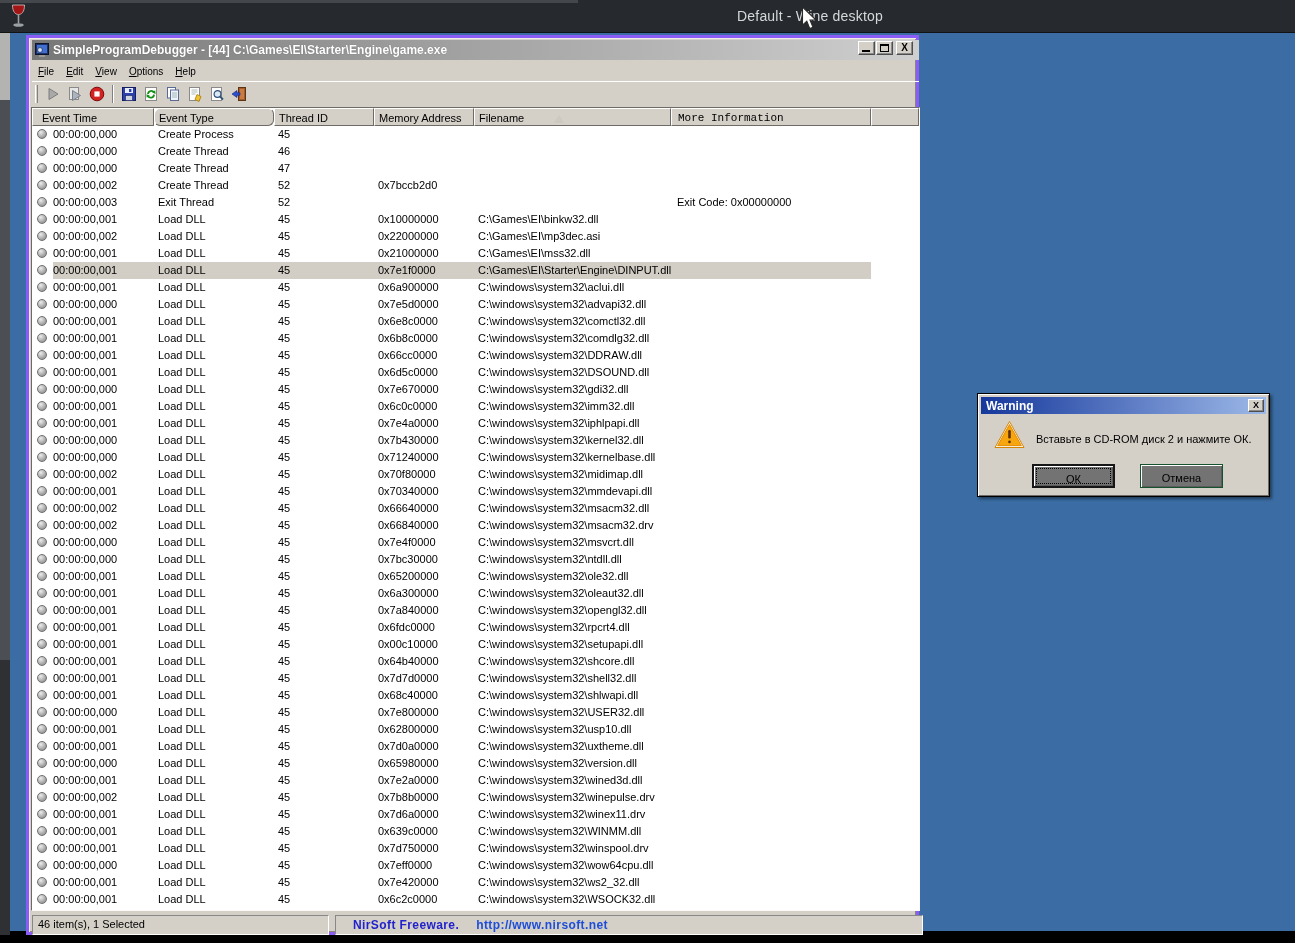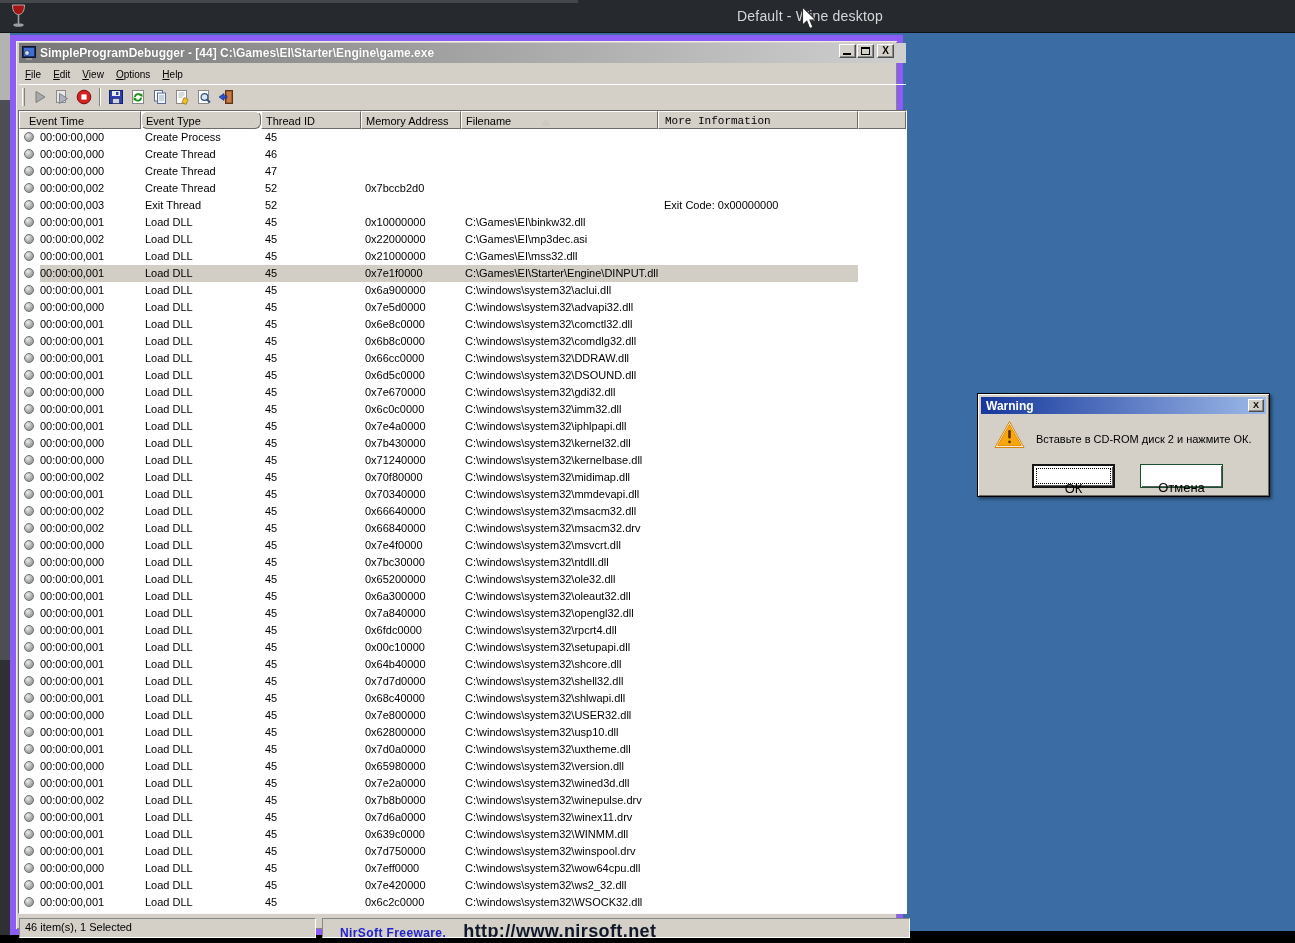--- a/index.html
+++ b/index.html
@@ -9,21 +9,21 @@
   
   .desktop-blue { position:absolute; left:0; top:33px; width:1295px; height:898px; background:#3b6da4; }
   .topbar { position:absolute; left:0; top:0; width:1295px; height:33px; background:#26292d; border-bottom:1px solid #111315; z-index:5; }
   .topbar-edge { position:absolute; left:0; top:0; width:578px; height:3px; background:#44484c; }
   .topbar-label { position:absolute; left:737px; top:8px; font-size:14px; color:#d5d8da; letter-spacing:0.2px; }
   .strip-a { position:absolute; left:0; top:33px; width:10px; height:67px; background:#b3b3b1; z-index:1; }
   .strip-b { position:absolute; left:0; top:100px; width:10px; height:560px; background:#4b4e52; z-index:1; }
   .strip-c { position:absolute; left:0; top:660px; width:10px; height:275px; background:#2e3033; z-index:1; }
 
   
-  .window { position:absolute; left:10px; top:35px; width:893px; height:900px; background:#d4d0c8; border:6px solid #8b5cf6;
+  .window { position:absolute; left:26px; top:35px; width:893px; height:900px; background:#d4d0c8; border:3px solid #8b5cf6;
             box-shadow: inset 1px 1px 0 #efede8, inset -1px -1px 0 #8a867e; z-index:10; }
   .titlebar { position:absolute; left:3px; top:2px; width:887px; height:20px;
               background:linear-gradient(to right,#777777,#cfcfcf); display:flex; align-items:center; padding-left:3px; }
   .title-text { color:#fff; font-weight:bold; font-size:12px; margin-left:4px; white-space:nowrap; overflow:hidden; text-shadow:0 0 1px rgba(0,0,0,.35); }
   .capbtns { position:absolute; right:3px; top:3px; display:flex; }
   .capbtn { width:17px; height:14px; background:#d4d0c8; border:1px solid; border-color:#fff #4e4e4e #4e4e4e #fff;
             box-shadow: inset -1px -1px 0 #8a8a8a; font-size:9px; line-height:11px; text-align:center; font-weight:bold; color:#000; margin-left:1px; position:relative; }
   .capbtn.close { margin-left:3px; }
   .glyph-min { position:absolute; left:3px; bottom:2px; width:8px; height:2px; background:#000; }
   .glyph-max { position:absolute; left:3px; top:2px; width:9px; height:8px; border:1px solid #000; border-top-width:2px; }
@@ -66,35 +66,35 @@
   .c3 { width:100px; }
   .c4 { width:197px; }
   .c5 { width:200px; padding-left:6px; }
 
   
   .spanel { position:absolute; background:#d4d0c8; border:1px solid; border-color:#878787 #fff #fff #878787;
             font-size:11px; padding:2px 0 0 5px; overflow:hidden; white-space:nowrap; }
   .spanel.left  { left:3px;  top:877px; width:297px; height:20px; }
   .spanel.right { left:306px; top:877px; width:588px; height:20px; }
   .nirsoft { color:#2222cc; font-weight:bold; font-size:12px; letter-spacing:0.4px; margin-left:12px; }
-  .nirsoft-url { color:#0f172a; font-weight:bold; font-size:18px; letter-spacing:0.4px; margin-left:14px; }
+  .nirsoft-url { color:#1d4ed8; font-weight:bold; font-size:12px; letter-spacing:0.4px; margin-left:14px; }
 
   
   .dialog { position:absolute; left:977px; top:393px; width:293px; height:104px; background:#d4d0c8; border:1px solid #000;
             box-shadow: inset 1px 1px 0 #fdfcfa, inset -1px -1px 0 #6e6a66, 2px 2px 3px rgba(0,0,0,.45); z-index:20; }
   .dlg-title { position:absolute; left:3px; top:3px; width:285px; height:17px;
                background:linear-gradient(to right,#16389c,#9db9e8); color:#fff; font-weight:bold; font-size:12px;
                display:flex; align-items:center; padding-left:5px; }
   .dlg-close { position:absolute; right:2px; top:2px; width:16px; height:13px; background:#d4d0c8;
                border:1px solid; border-color:#fff #4e4e4e #4e4e4e #fff; box-shadow: inset -1px -1px 0 #8a8a8a;
                font-size:9px; font-weight:bold; text-align:center; line-height:11px; color:#000; }
   .dlg-msg { position:absolute; left:58px; top:39px; font-size:11px; }
   .warn-icon { position:absolute; left:16px; top:26px; }
-  .dbtn { position:absolute; top:70px; width:83px; height:24px; background:#ffffff; font-size:13px; text-align:center;
-          padding-top:15px; }
+  .dbtn { position:absolute; top:70px; width:83px; height:24px; background:#737373; font-size:11px; text-align:center;
+          padding-top:7px; }
   .dbtn.ok { left:54px; border:2px solid #161616; box-shadow: inset 1px 1px 0 #fff, inset -1px -1px 0 #5c5c5c;
              outline:1px dotted #000; outline-offset:-5px; }
   .dbtn.cancel { left:162px; border:1px solid #14532d; box-shadow: inset 1px 1px 0 #fff, inset -1px -1px 0 #5c5c5c; }
 
   .cursor { position:absolute; left:801px; top:6px; z-index:50; }
 </style>
 </head>
 <body>
 
 <div class="desktop-blue"></div>

